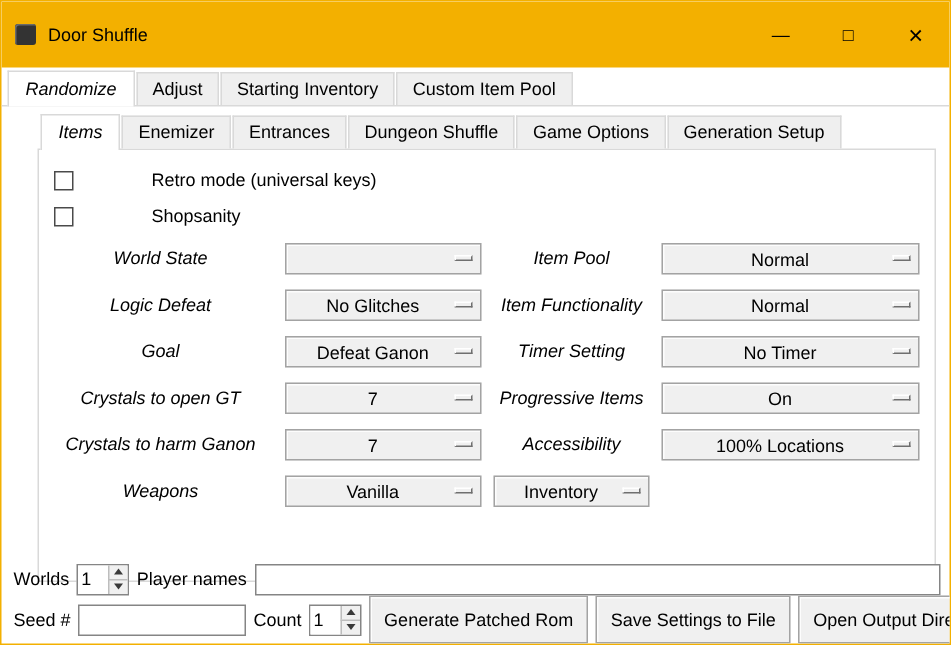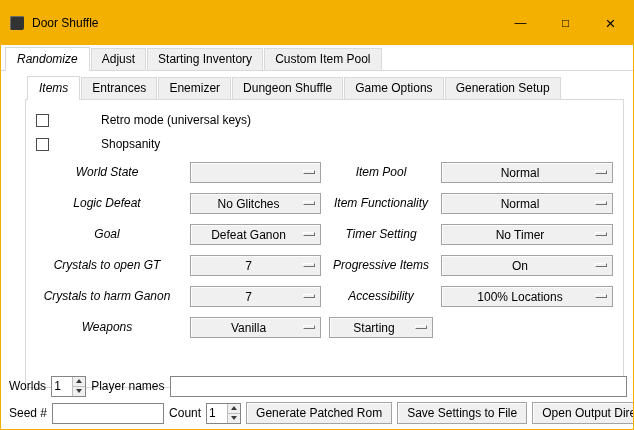--- a/index.html
+++ b/index.html
@@ -49,21 +49,21 @@
   .entry { height:21px; border:1px solid #858585; background:#fff; font-family:inherit; font-size:12px; padding:0 3px; }
   .entry-players { flex:1; }
   .entry-seed { width:112px; }
   .spin { height:21px; border:1px solid #858585; background:#fff; display:flex; }
   .spin input { width:20px; border:0; outline:none; padding:0 2px; font-size:12px; font-family:inherit; }
   .spin-btns { display:flex; flex-direction:column; width:13px; }
   .spin-btn { flex:1; background:#f0f0f0; border-left:1px solid #bdbdbd; display:flex; align-items:center; justify-content:center; }
   .spin-btn + .spin-btn { border-top:1px solid #bdbdbd; }
   .tri-up { width:0; height:0; border:3px solid transparent; border-bottom:4px solid #3a3a3a; margin-top:-3px; }
   .tri-down { width:0; height:0; border:3px solid transparent; border-top:4px solid #3a3a3a; margin-bottom:-3px; }
-  .btn { height:22px; background:#f0f0f0; border:1px solid #a3a3a3; box-shadow: inset 1px 1px 0 #fdfdfd;
+  .btn { height:32px; background:#f0f0f0; border:1px solid #a3a3a3; box-shadow: inset 1px 1px 0 #fdfdfd;
          display:flex; align-items:center; justify-content:center; padding:0 9px; white-space:nowrap;
          font-family:inherit; font-size:12px; cursor:default; }
   .btn-save { margin-left:auto; }
   .static-label { white-space:nowrap; }
 </style>
 </head>
 <body>
 
 <div class="window">
 
@@ -85,22 +85,22 @@
   <div class="tabrow outer-tabs">
     <div class="tab selected">Randomize</div>
     <div class="tab">Adjust</div>
     <div class="tab">Starting Inventory</div>
     <div class="tab">Custom Item Pool</div>
   </div>
 
   <div class="inner-notebook">
     <div class="tabrow inner-tabs">
       <div class="tab selected">Items</div>
+      <div class="tab">Enemizer</div>
       <div class="tab">Entrances</div>
-      <div class="tab">Enemizer</div>
       <div class="tab">Dungeon Shuffle</div>
       <div class="tab">Game Options</div>
       <div class="tab">Generation Setup</div>
     </div>
 
     <div class="inner-pane">
 
       <div class="check-row">
         <span class="checkbox"></span>
         <span class="static-label">Retro mode (universal keys)</span>
@@ -165,21 +165,21 @@
           <span class="om-value">100% Locations</span>
           <span class="om-ind"></span>
         </div>
 
         <div class="field-label">Weapons</div>
         <div class="om">
           <span class="om-value">Vanilla</span>
           <span class="om-ind"></span>
         </div>
         <div class="om">
-          <span class="om-value">Starting</span>
+          <span class="om-value">Inventory</span>
           <span class="om-ind"></span>
         </div>
 
       </div>
     </div>
   </div>
 
   <div class="bottom-row row-worlds">
     <span class="static-label">Worlds</span>
     <div class="spin">

